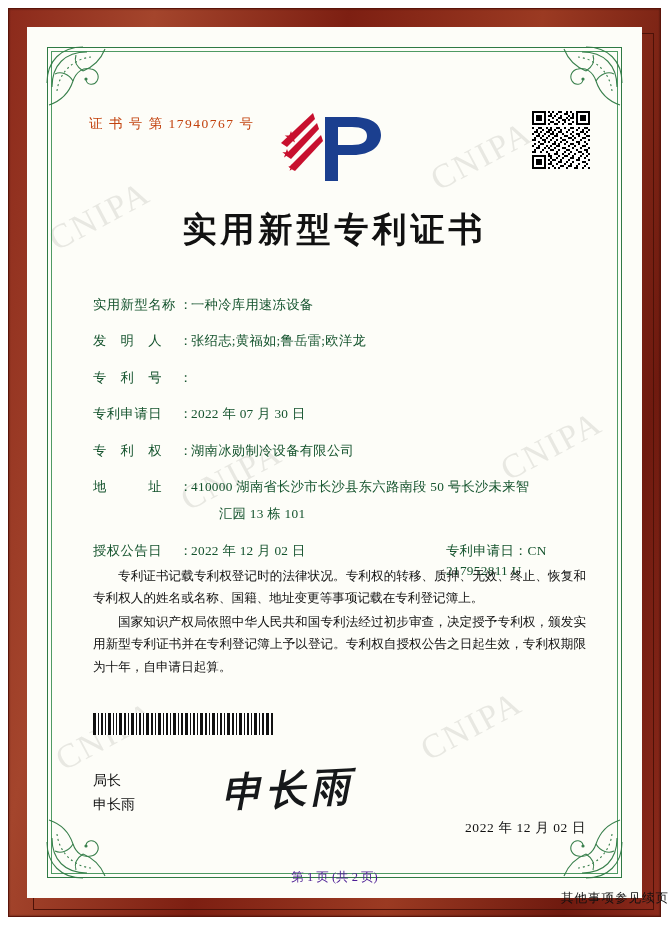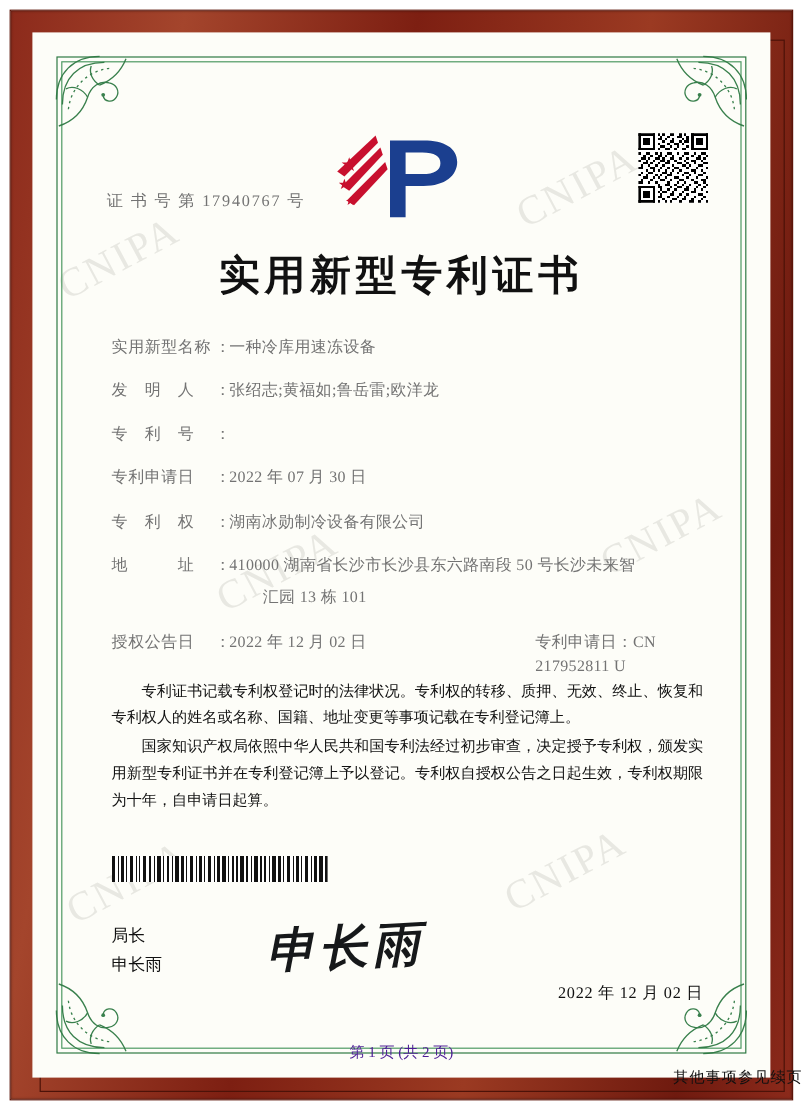--- a/index.html
+++ b/index.html
@@ -106,22 +106,21 @@
   .content {
     position: absolute;
     left: 0; top: 0; right: 0; bottom: 0;
   }
   .cert-no {
     position: absolute;
     left: 62px;
     top: 88px;
     font-size: 13.5px;
     letter-spacing: 1.5px;
-    color: #737373;
-    margin-top: 44px;
+    color: #c2410c;
   }
   .qr {
     position: absolute;
     right: 52px;
     top: 84px;
     width: 58px;
     height: 58px;
   }
   .qr svg { display:block; }
 
@@ -145,23 +144,23 @@
     font-weight: bold;
     letter-spacing: 4px;
     color: #111111;
     font-family: "Liberation Serif", serif;
   }
 
   .fields {
     position: absolute;
     left: 66px;
     right: 56px;
-    top: 252px;
+    top: 268px;
     font-size: 13.3px;
-    color: #737373;
+    color: #14532d;
     line-height: 1.5;
   }
   .field-row {
     display: flex;
     align-items: flex-start;
     margin-bottom: 16.5px;
   }
   .field-label {
     width: 86px;
     flex: 0 0 86px;

